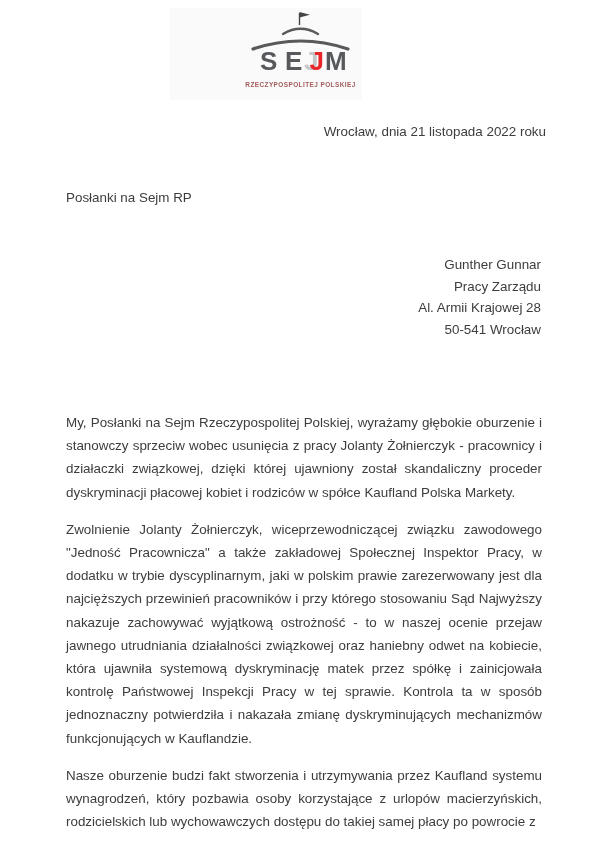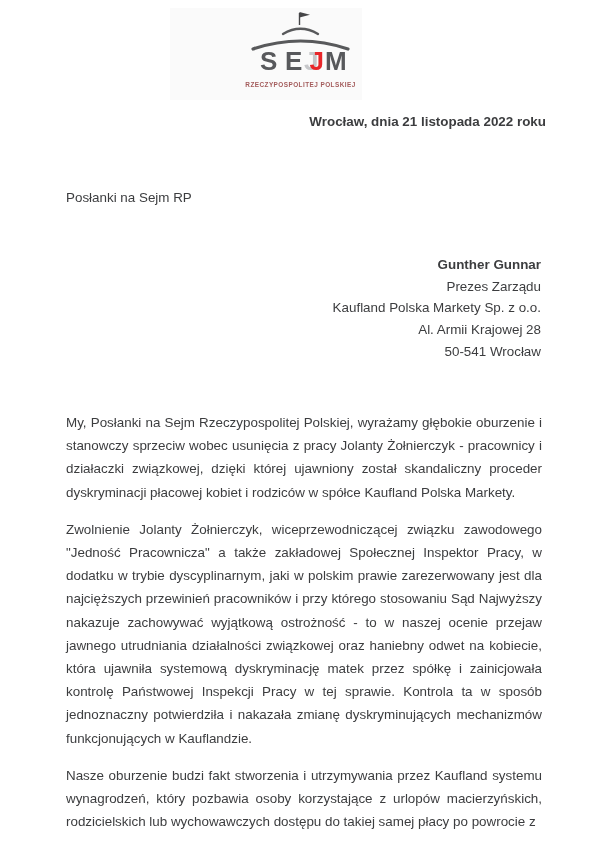--- a/index.html
+++ b/index.html
@@ -31,40 +31,39 @@
   }
   .logo-subtitle-text {
     font-family: "Liberation Sans", sans-serif;
     font-size: 6.4px;
     letter-spacing: 0.45px;
     font-weight: bold;
   }
   
   .date-line {
     position: absolute;
-    top: 114px; right: 67px;
+    top: 124px; right: 67px;
     font-size: 13.4px;
     white-space: nowrap;
-    font-weight: bold;
   }
   .sender-heading {
     position: absolute;
     top: 190px; left: 66px;
     font-size: 13.4px;
     font-weight: normal;
     white-space: nowrap;
   }
   .recipient-block {
     position: absolute;
     top: 254px; right: 72px;
     text-align: right;
     font-size: 13.4px;
     line-height: 21.7px;
   }
-  .recipient-name { font-weight: bold; }
+  .recipient-name { font-weight: normal; }
   .letter-body {
     position: absolute;
     top: 411px; left: 66px;
     width: 476px;
     font-size: 13.4px;
     line-height: 23.2px;
     text-align: justify;
   }
   .letter-body p { margin: 0 0 14px 0; }
 </style>
@@ -94,22 +93,21 @@
     </g>
     <text class="logo-subtitle-text" x="97.5" y="79" text-anchor="middle" fill="#a35b5b">RZECZYPOSPOLITEJ POLSKIEJ</text>
   </svg>
 
   <div class="date-line">Wrocław, dnia 21 listopada 2022 roku</div>
 
   <div class="sender-heading">Posłanki na Sejm RP</div>
 
   <div class="recipient-block">
     <div class="recipient-name">Gunther Gunnar</div>
-    <div>Prezes Zarządu</div>
-    <div>Kaufland Polska Markety Sp. z o.o.</div>
+    <div>Pracy Zarządu</div>
     <div>Al. Armii Krajowej 28</div>
     <div>50-541 Wrocław</div>
   </div>
 
   <div class="letter-body">
     <p>My, Posłanki na Sejm Rzeczypospolitej Polskiej, wyrażamy głębokie oburzenie i stanowczy sprzeciw wobec usunięcia z pracy Jolanty Żołnierczyk - pracownicy i działaczki związkowej, dzięki której ujawniony został skandaliczny proceder dyskryminacji płacowej kobiet i rodziców w spółce Kaufland Polska Markety.</p>
     <p>Zwolnienie Jolanty Żołnierczyk, wiceprzewodniczącej związku zawodowego "Jedność Pracownicza" a także zakładowej Społecznej Inspektor Pracy, w dodatku w trybie dyscyplinarnym, jaki w polskim prawie zarezerwowany jest dla najcięższych przewinień pracowników i przy którego stosowaniu Sąd Najwyższy nakazuje zachowywać wyjątkową ostrożność - to w naszej ocenie przejaw jawnego utrudniania działalności związkowej oraz haniebny odwet na kobiecie, która ujawniła systemową dyskryminację matek przez spółkę i zainicjowała kontrolę Państwowej Inspekcji Pracy w tej sprawie. Kontrola ta w sposób jednoznaczny potwierdziła i nakazała zmianę dyskryminujących mechanizmów funkcjonujących w Kauflandzie.</p>
     <p>Nasze oburzenie budzi fakt stworzenia i utrzymywania przez Kaufland systemu wynagrodzeń, który pozbawia osoby korzystające z urlopów macierzyńskich, rodzicielskich lub wychowawczych dostępu do takiej samej płacy po powrocie z</p>
   </div>
 

